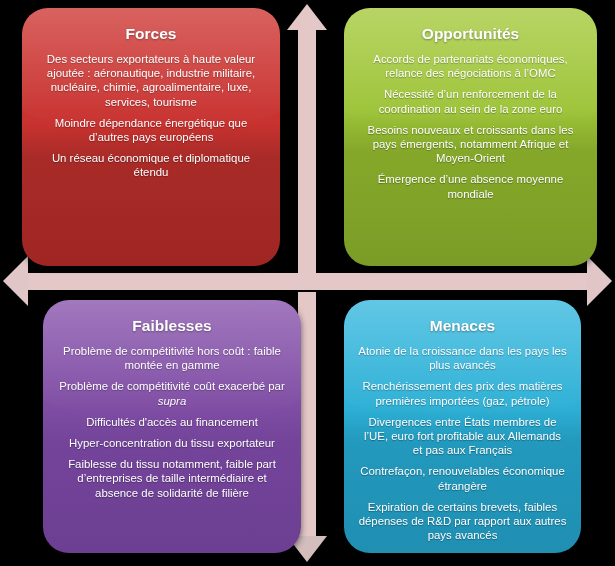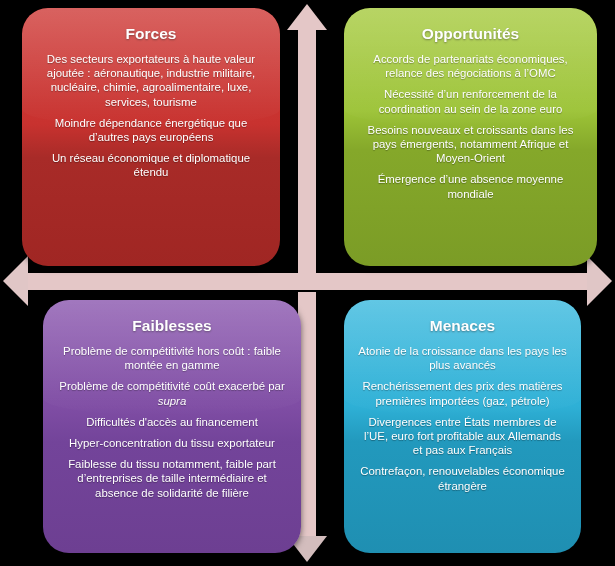--- a/index.html
+++ b/index.html
@@ -144,16 +144,17 @@
     </ul>
   </div>
 
   <div class="quad" id="q-menaces">
     <div class="title">Menaces</div>
     <ul>
       <li>Atonie de la croissance dans les pays les plus avancés</li>
       <li>Renchérissement des prix des matières premières importées (gaz, pétrole)</li>
       <li>Divergences entre États membres de l’UE, euro fort profitable aux Allemands et pas aux Français</li>
       <li>Contrefaçon, renouvelables économique étrangère</li>
+      <li>Expiration de certains brevets, faibles dépenses de R&amp;D par rapport aux autres pays avancés</li>
     </ul>
   </div>
 
 </div>
 
 </body></html>

